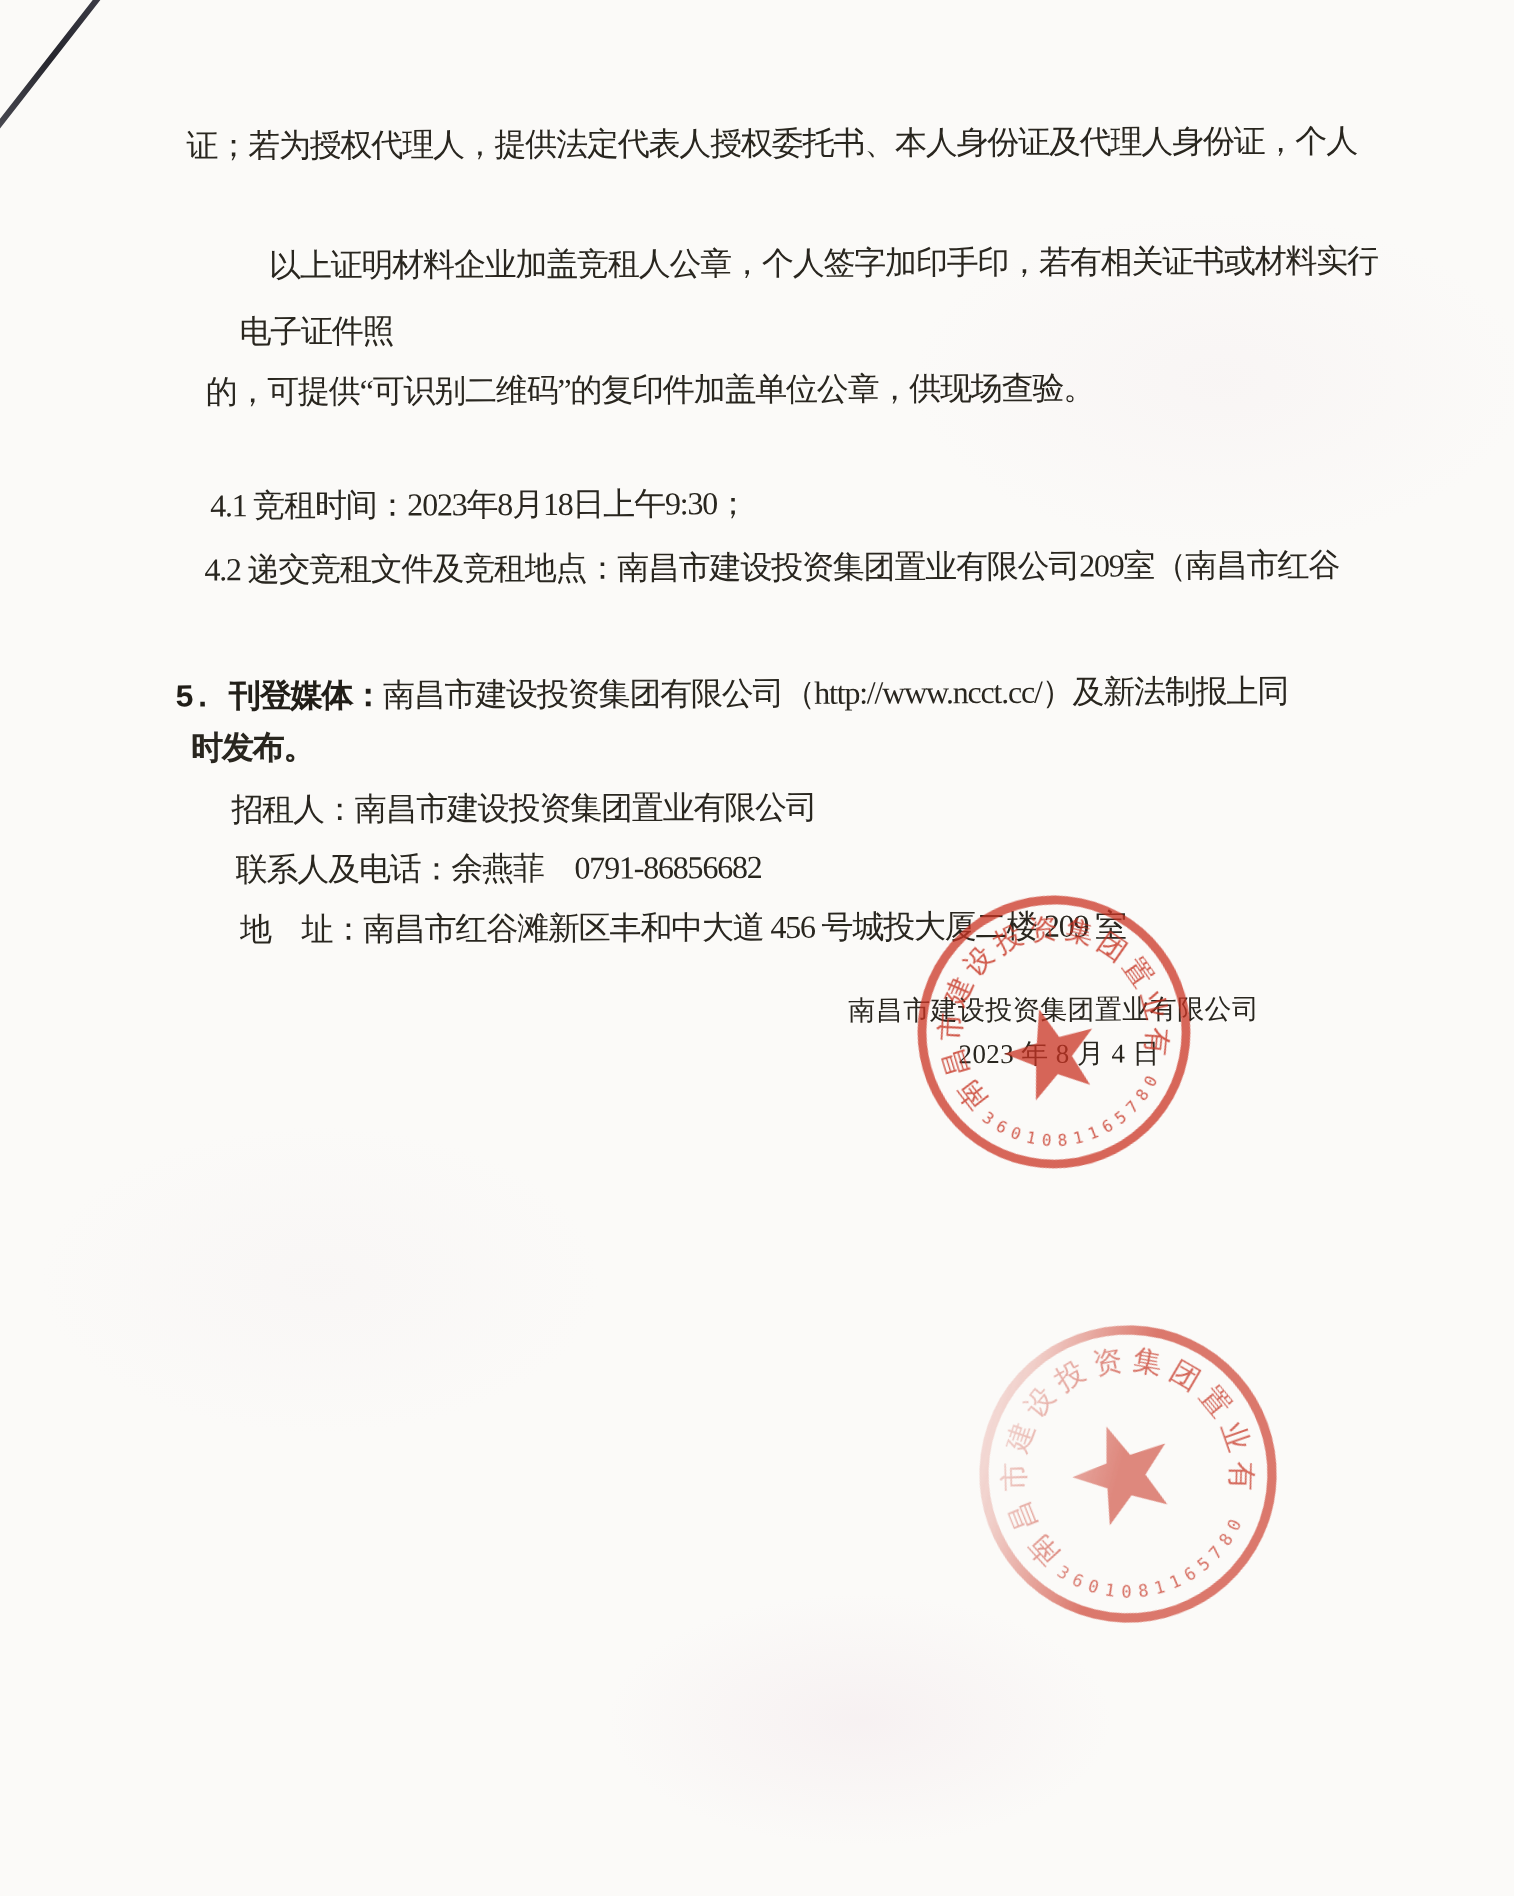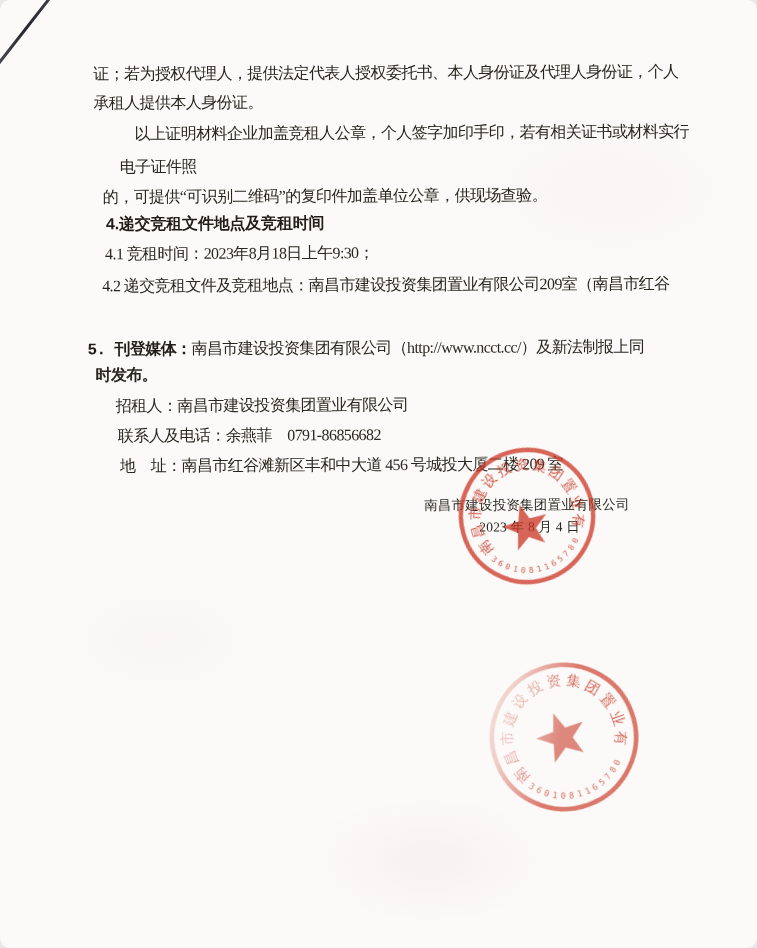--- a/index.html
+++ b/index.html
@@ -8,21 +8,20 @@
     width: 757px;
     height: 948px;
     margin: 0 auto;
     overflow: hidden;
     background:
       radial-gradient(180px 90px at 430px 860px, rgba(236,218,226,0.28), transparent 70%),
       radial-gradient(220px 120px at 610px 190px, rgba(240,228,232,0.22), transparent 70%),
       radial-gradient(200px 110px at 160px 640px, rgba(238,230,234,0.18), transparent 70%),
       #fbfaf8;
     font-family: "Liberation Serif", "DejaVu Serif", serif;
-    border-radius: 10px;
   }
   .text-layer {
     position: absolute;
     inset: 0;
     transform: rotate(-0.25deg);
     transform-origin: 380px 470px;
   }
   .line {
     position: absolute;
     white-space: pre;
@@ -86,25 +85,23 @@
 </style>
 </head>
 <body>
 
 <div class="page">
 
   <div class="scan-line"></div>
 
   <div class="text-layer">
     <div class="line l1">证；若为授权代理人，提供法定代表人授权委托书、本人身份证及代理人身份证，个人</div>
-    <div class="line l2">承租人提供本人身份证。</div>
     <div class="line l3">以上证明材料企业加盖竞租人公章，个人签字加印手印，若有相关证书或材料实行</div>
     <div class="line l4">电子证件照</div>
     <div class="line l5">的，可提供“可识别二维码”的复印件加盖单位公章，供现场查验。</div>
-    <div class="line heading h4">4.递交竞租文件地点及竞租时间</div>
     <div class="line l7">4.1 竞租时间：2023年8月18日上午9:30；</div>
     <div class="line l8">4.2 递交竞租文件及竞租地点：南昌市建设投资集团置业有限公司209室（南昌市红谷</div>
     <div class="line l10"><span class="bold-prefix">5. 刊登媒体：</span><span>南昌市建设投资集团有限公司（http://www.ncct.cc/）及新法制报上同</span></div>
     <div class="line l11">时发布。</div>
     <div class="line l12">招租人：南昌市建设投资集团置业有限公司</div>
     <div class="line l13">联系人及电话：余燕菲　0791-86856682</div>
     <div class="line l14">地　址：南昌市红谷滩新区丰和中大道 456 号城投大厦二楼 209 室</div>
     <div class="sig sig-company">南昌市建设投资集团置业有限公司</div>
     <div class="sig sig-date">2023 年 8 月 4 日</div>
   </div>

